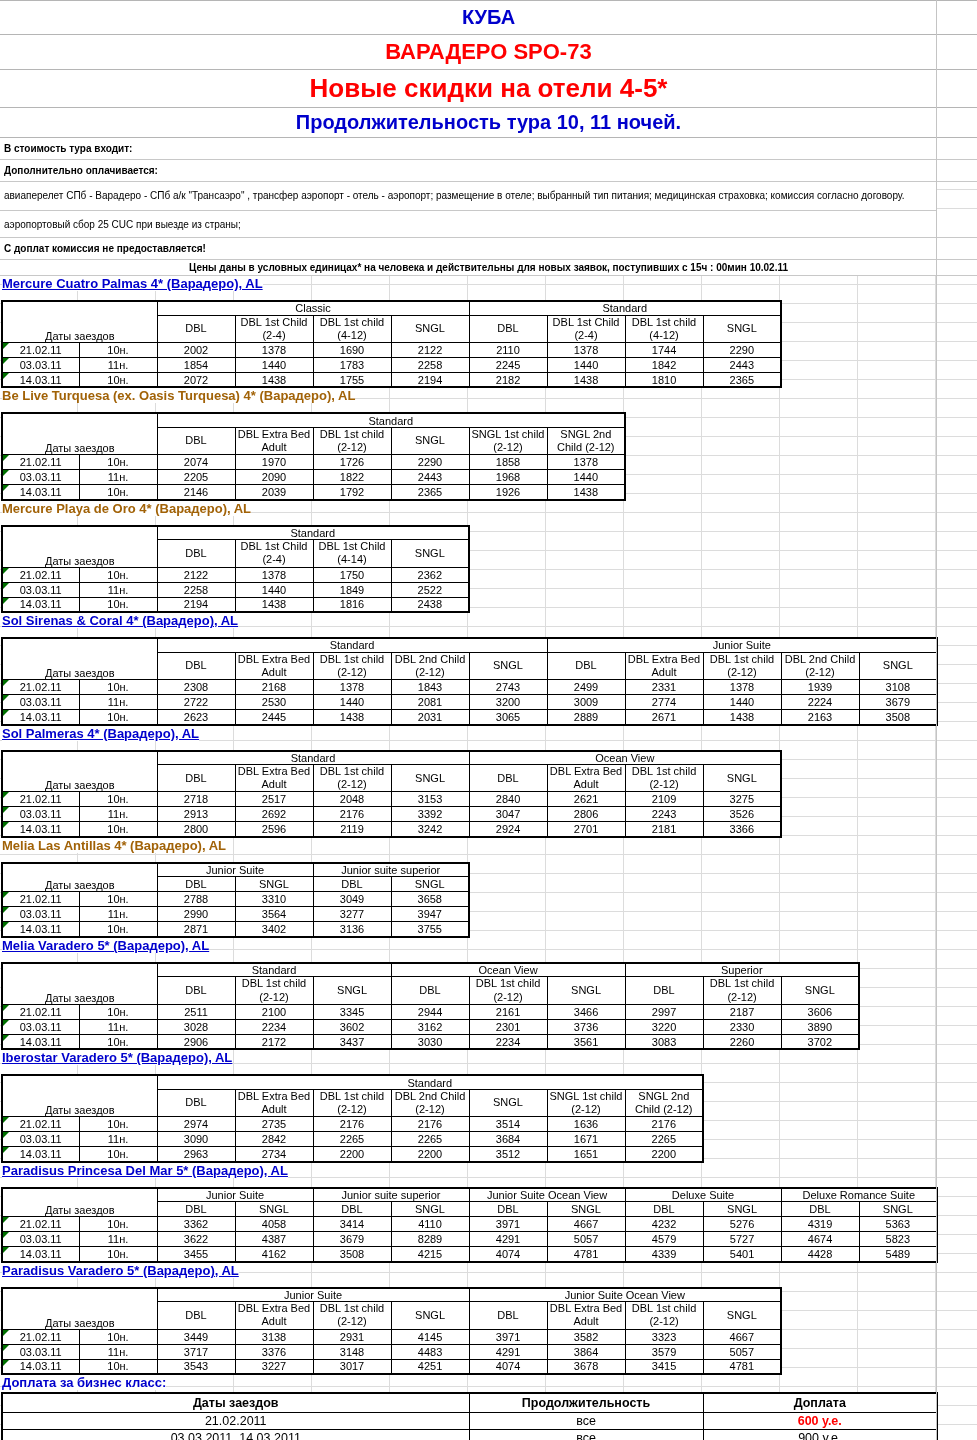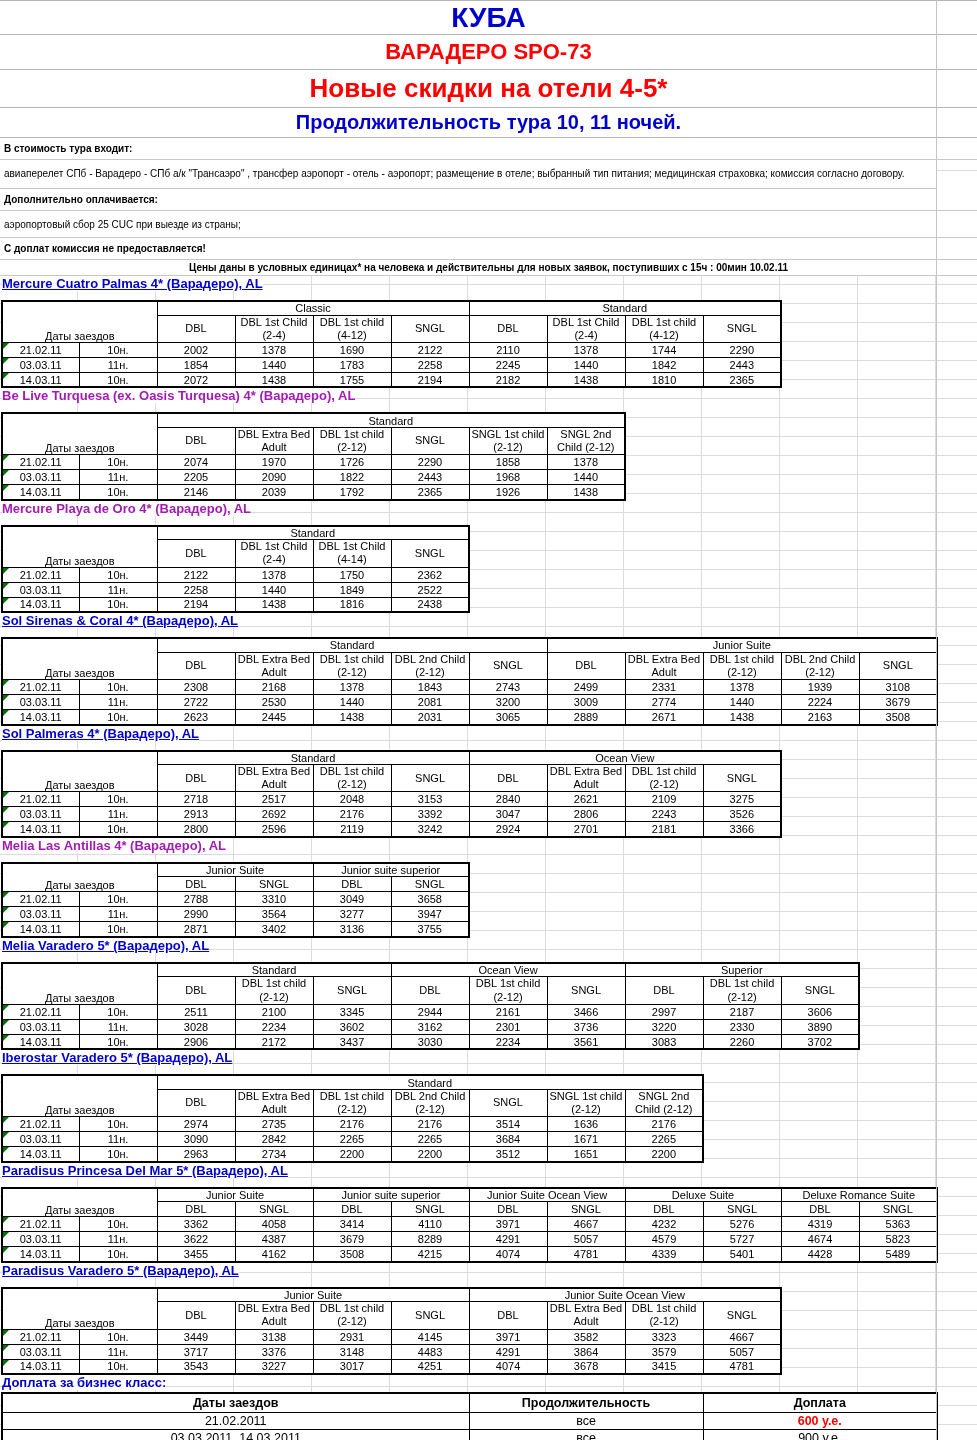--- a/index.html
+++ b/index.html
@@ -13,39 +13,39 @@
   .vline936 { position:absolute; left:936px; top:0; width:1px; height:1440px; background:#c4c4c4; z-index:6; pointer-events:none; }
 
   
   .hdr-row { position:relative; width:977px; box-sizing:border-box; background:#fff;
              border-bottom:1px solid #b5b5b5; display:flex; align-items:center; justify-content:center; z-index:1; }
   .hdr-row.h1 { height:35px; border-top:1px solid #b5b5b5; }
   .hdr-row.h2 { height:35px; }
   .hdr-row.h3 { height:38px; }
   .hdr-row.h4 { height:32px; }
   .hdr-row.h5 { height:30px; }
-  .h1 span { font-size:28px; font-weight:bold; color:#0000CC; }
+  .h1 span { font-size:20px; font-weight:bold; color:#0000CC; }
   .h2 span { font-size:22px; font-weight:bold; color:#FF0000; }
   .h3 span { font-size:26px; font-weight:bold; color:#FF0000; }
   .h4 span { font-size:20px; font-weight:bold; color:#0000CC; }
   .h5 span { font-size:20px; font-weight:bold; color:#0000CC; }
 
   
   .info-row { position:relative; width:977px; box-sizing:border-box; background:#fff;
               border-bottom:1px solid #c8c8c8; padding:2px 4px; font-size:10px; z-index:1; }
   .info-row.bold { font-weight:bold; }
   .info-row.center { text-align:center; font-weight:bold; }
   .info-row.para { line-height:2.0; padding-top:4px; padding-bottom:4px; width:937px; }
   .info-row.tall { height:22px; display:flex; align-items:center; }
 
   
   .hotel-section { position:relative; z-index:1; }
   .hotel-title { height:24px; line-height:15px; padding-left:2px; font-size:13px; font-weight:bold; white-space:nowrap; }
   .hotel-title .link  { color:#0000CC; text-decoration:underline; background:#fff; }
-  .hotel-title .plain { color:#a21caf; background:#fff; }
+  .hotel-title .plain { color:#a16207; background:#fff; }
 
   table.price { border-collapse:collapse; table-layout:fixed; background:#fff; border:2px solid #000; margin-left:1px; }
   table.price td { border:1px solid #000; font-size:11px; text-align:center; padding:0 1px; overflow:hidden; box-sizing:border-box; }
   td.group-cell   { height:14px; }
   td.colhead-cell { height:27px; white-space:pre-line; line-height:1.2; }
   td.colhead-cell.compact { height:15px; }
   td.dates-label-cell { text-align:left; vertical-align:bottom; padding-left:3px; }
   td.date-cell   { position:relative; text-align:left; padding-left:4px; height:15px; }
   td.nights-cell { text-align:left; padding-left:4px; }
   td.val-cell    { height:15px; }
@@ -77,22 +77,22 @@
     <span>ВАРАДЕРО SPO-73</span>
   </div>
   <div class="hdr-row h3">
     <span>Новые скидки на отели 4-5*</span>
   </div>
   <div class="hdr-row h5">
     <span>Продолжительность тура 10, 11 ночей.</span>
   </div>
 
   <div class="info-row bold tall">В стоимость тура входит:</div>
+  <div class="info-row bold tall">Дополнительно оплачивается:</div>
   <div class="info-row para">авиаперелет  СПб - Варадеро - СПб   а/к "Трансаэро" , трансфер аэропорт - отель - аэропорт; размещение в отеле; выбранный тип питания; медицинская страховка; комиссия согласно договору.</div>
-  <div class="info-row bold tall">Дополнительно оплачивается:</div>
   <div class="info-row tall" style="height:27px;">аэропортовый сбор 25 CUC при выезде из страны;</div>
   <div class="info-row bold tall">С доплат комиссия не предоставляется!</div>
   <div class="info-row center">Цены даны в условных единицах* на человека и действительны для новых заявок, поступивших с 15ч : 00мин  10.02.11</div>
 
   <div id="hotels">
       <div class="hotel-section">
         <div class="hotel-title"><span class="link">Mercure Cuatro Palmas 4* (Варадеро), AL</span></div>
         <table class="price" style="width: 779px;">
           <colgroup>
             <col style="width: 77px;">

